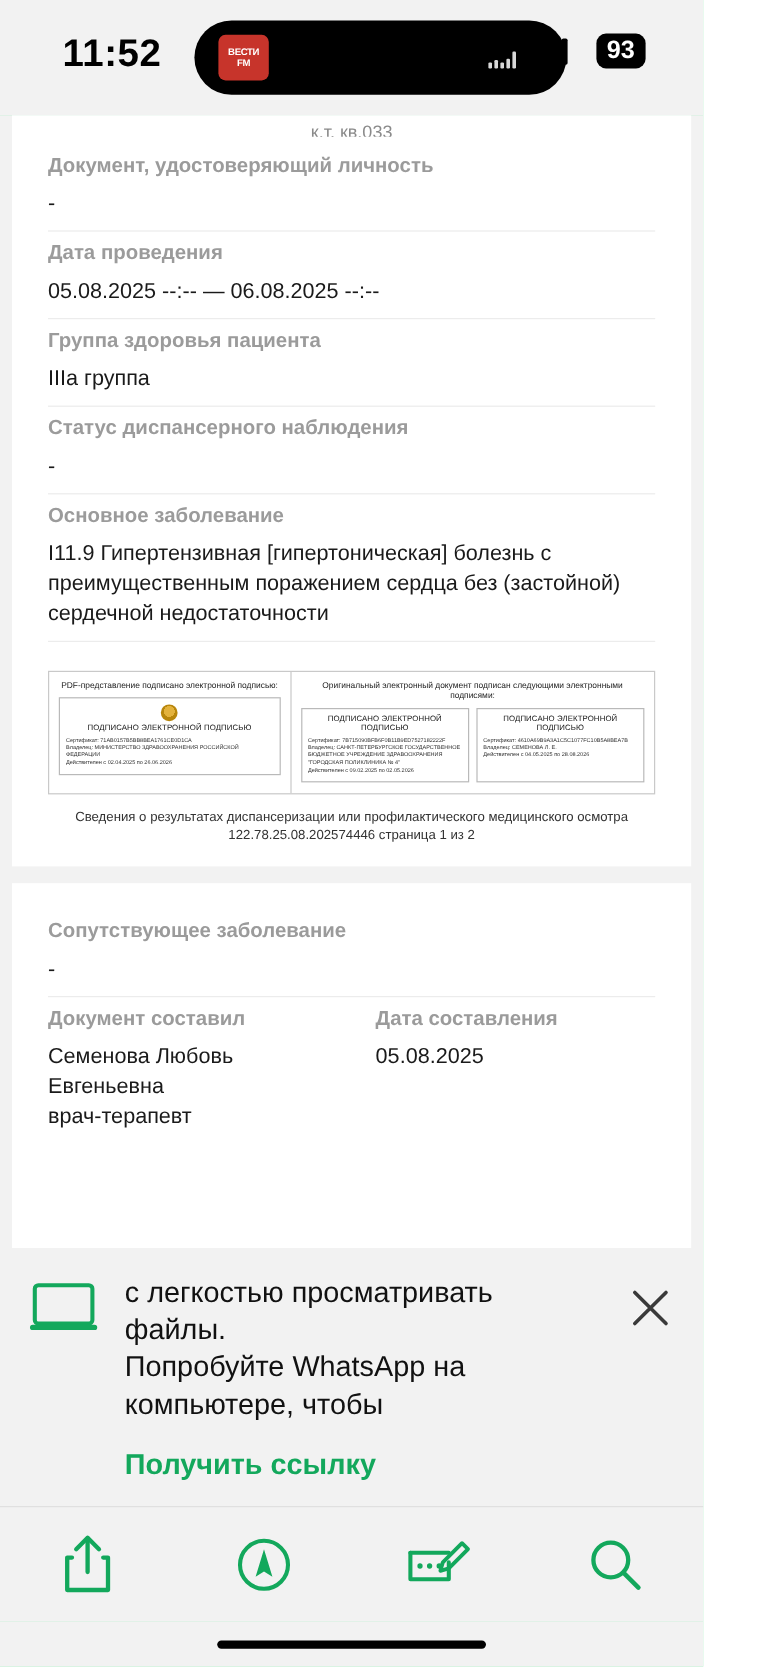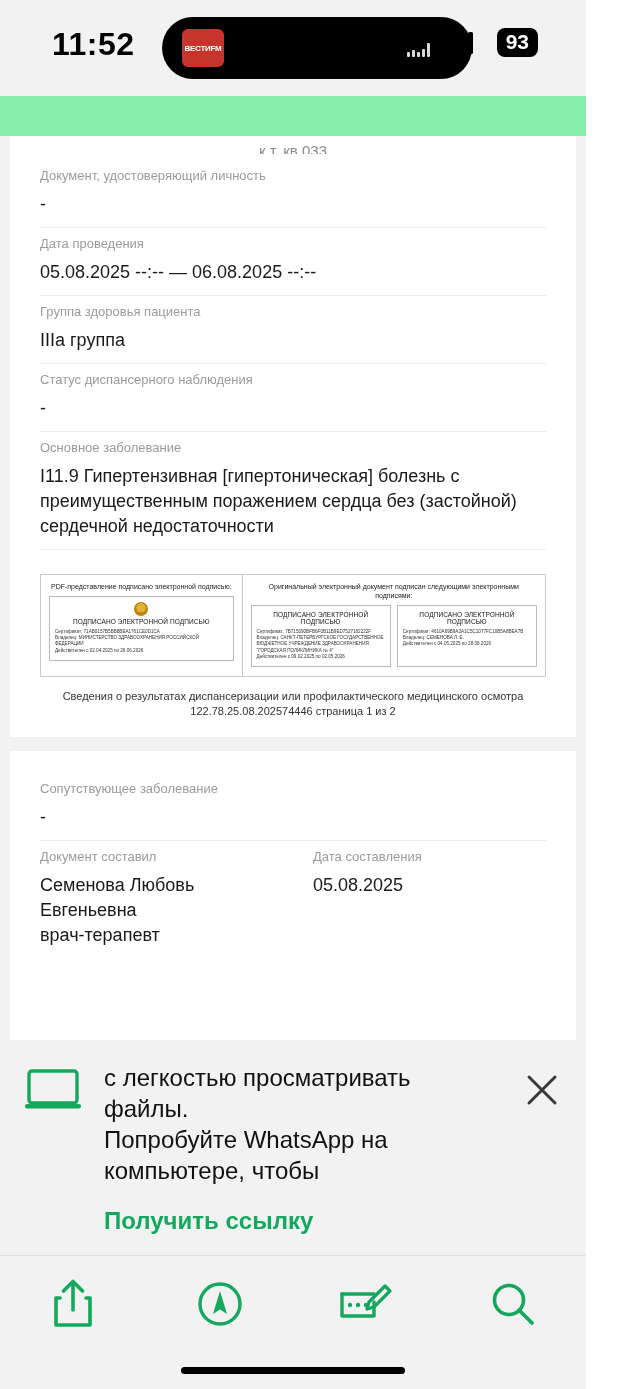--- a/index.html
+++ b/index.html
@@ -39,21 +39,21 @@
     background: #000;
     border-radius: 34px;
   }
   .island-logo {
     position: absolute;
     left: 20px; top: 12px;
     width: 42px; height: 38px;
     background: #c7342b;
     border-radius: 6px;
     display: flex;
-    flex-direction: row;
+    flex-direction: column;
     align-items: center;
     justify-content: center;
     overflow: hidden;
   }
   .island-logo span {
     color: #fff;
     font-size: 8px;
     font-weight: bold;
     line-height: 9px;
     letter-spacing: -0.3px;
@@ -149,43 +149,43 @@
     font-weight: bold;
     color: #13a85c;
   }
 
   
   .doc-area {
     flex: 1 1 auto;
     background: #f2f2f2;
     overflow: hidden;
     position: relative;
-    margin-top: 40px;
   }
   .page {
     background: #fff;
     margin: 0 10px;
     padding: 0 30px;
     position: relative;
   }
   .page.first { padding-top: 6px; padding-bottom: 18px; }
   .cut-top {
     color: #8a8a8a;
     font-size: 15px;
     text-align: center;
     height: 12px;
     overflow: hidden;
     margin-bottom: 6px;
   }
   .field { padding: 8px 0 10px 0; border-bottom: 1px solid #ececec; }
   .field:last-child { border-bottom: none; }
   .flabel {
-    font-size: 13px;
+    font-size: 17px;
     color: #9b9b9b;
     margin-bottom: 9px;
+    font-weight: bold;
   }
   .fvalue {
     font-size: 18px;
     color: #1a1a1a;
     line-height: 25px;
   }
   .fvalue.dash { font-size: 18px; color: #1a1a1a; }
 
   
   .sig-block {

